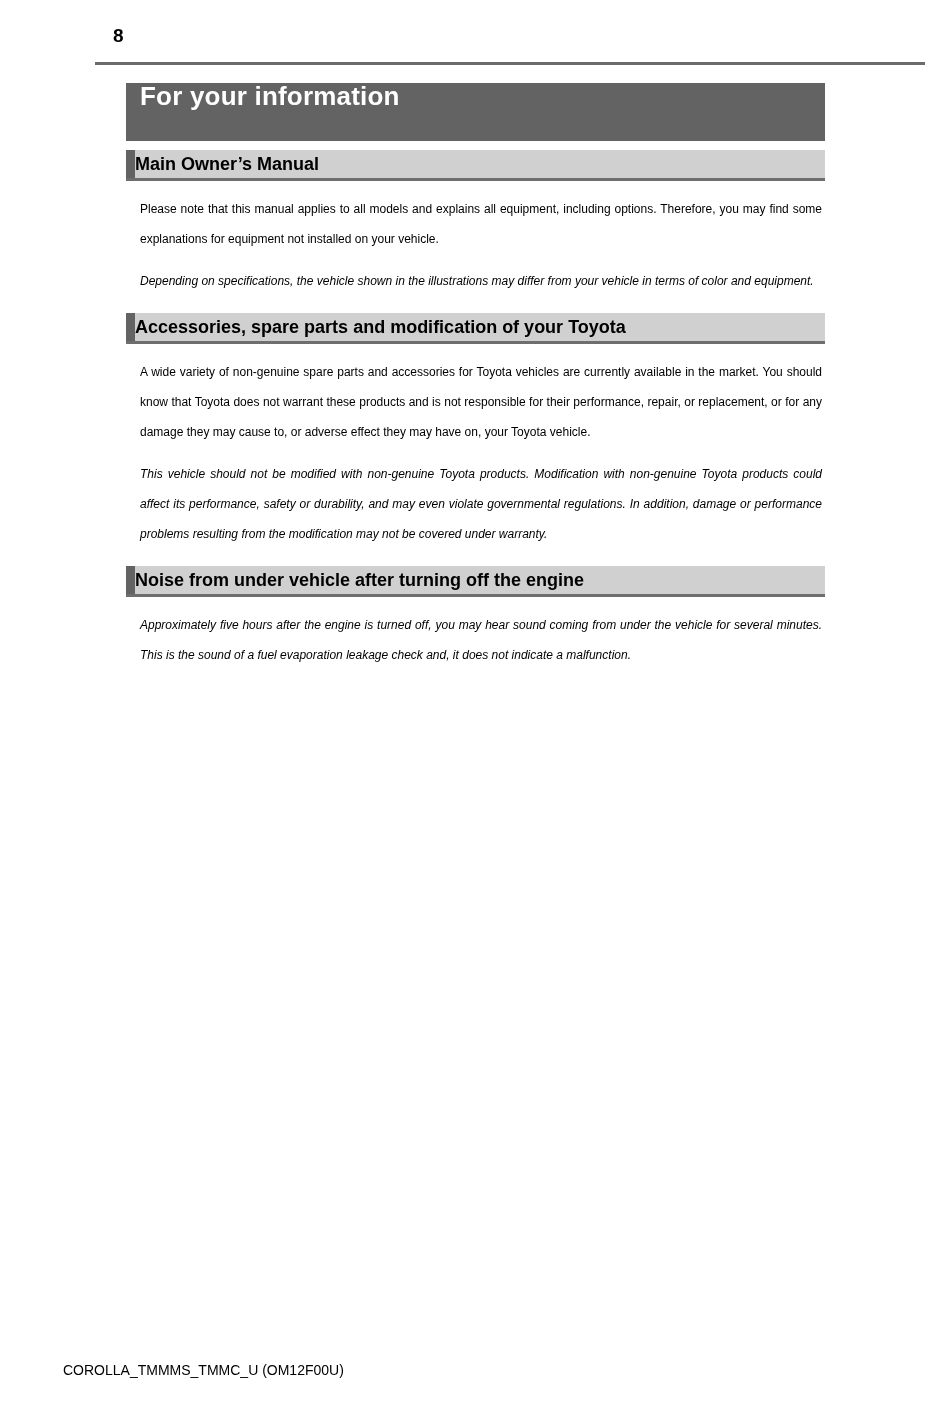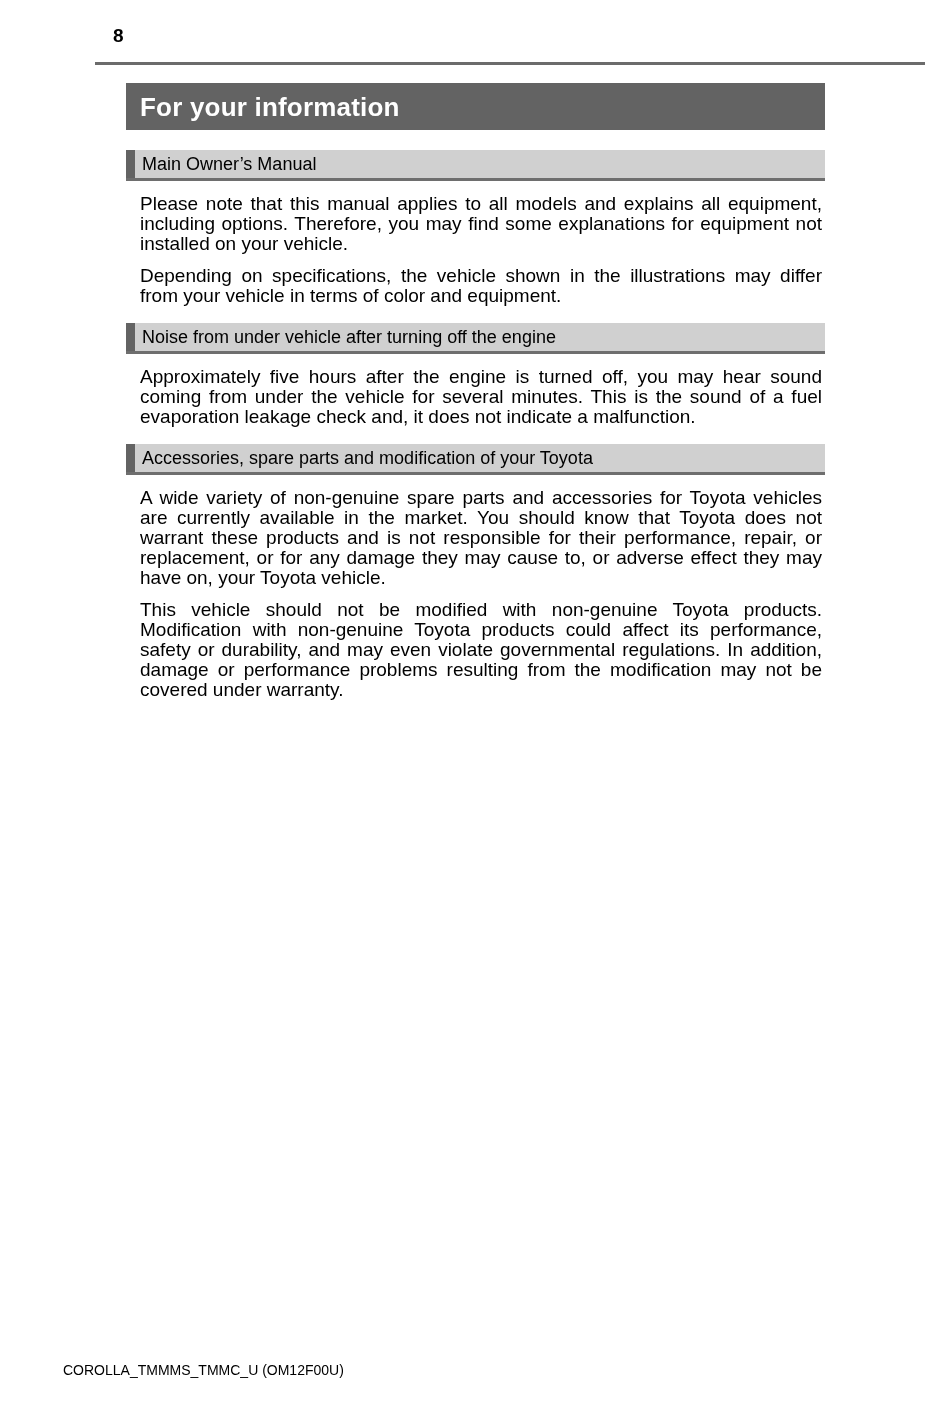--- a/index.html
+++ b/index.html
@@ -42,24 +42,24 @@
     height: 3px;
     background: #6b6b6b;
   }
 
   
   .title-bar {
     position: absolute;
     left: 126px;
     top: 83px;
     width: 699px;
-    height: 47px;
+    height: 58px;
     background: #636363;
     display: flex;
-    align-items: center;
+    align-items: flex-start;
   }
   .title-bar-text {
     color: #ffffff;
     font-size: 26px;
     font-weight: bold;
     letter-spacing: 0.2px;
     margin-left: 14px;
     line-height: 1;
   }
 
@@ -82,41 +82,40 @@
     margin-bottom: 13px;
   }
   .section-head .bar {
     width: 9px;
     height: 28px;
     background: #636363;
     flex: 0 0 auto;
   }
   .section-head .label {
     font-size: 18px;
-    font-weight: normal;
-    margin-left: 7px;
+    font-weight: bold;
     line-height: 1;
     white-space: nowrap;
   }
 
   .section-block { margin-bottom: 17px; }
   .section-block:last-child { margin-bottom: 0; }
 
   
   .para {
-    font-size: 19px;
-    line-height: 20px;
+    font-size: 12px;
+    line-height: 30px;
     text-align: justify;
     text-justify: inter-word;
     margin: 0 0 12px 0;
     padding-left: 14px;
     padding-right: 3px;
     hyphens: manual;
   }
-  .para:last-child { margin-bottom: 0; }
+  .para:last-child { margin-bottom: 0; font-style: italic; }
 
   
   .footer {
     position: absolute;
     left: 63px;
     top: 1363px;
     font-size: 14px;
     line-height: 1;
     letter-spacing: 0px;
   }
@@ -141,31 +140,31 @@
         <span class="bar"></span>
         <span class="label">Main Owner’s Manual</span>
       </div>
       <p class="para">Please note that this manual applies to all models and explains all equipment, including options. Therefore, you may find some explanations for equipment not installed on your vehicle.</p>
       <p class="para">Depending on specifications, the vehicle shown in the illustrations may differ from your vehicle in terms of color and equipment.</p>
     </div>
 
     <div class="section-block">
       <div class="section-head">
         <span class="bar"></span>
-        <span class="label">Noise from under vehicle after turning off the engine</span>
+        <span class="label">Accessories, spare parts and modification of your Toyota</span>
       </div>
-      <p class="para">Approximately five hours after the engine is turned off, you may hear sound coming from under the vehicle for several minutes. This is the sound of a fuel evaporation leakage check and, it does not indicate a malfunction.</p>
+      <p class="para">A wide variety of non-genuine spare parts and accessories for Toyota vehicles are currently available in the market. You should know that Toyota does not warrant these products and is not responsible for their performance, repair, or replacement, or for any damage they may cause to, or adverse effect they may have on, your Toyota vehicle.</p>
+      <p class="para">This vehicle should not be modified with non-genuine Toyota products. Modification with non-genuine Toyota products could affect its performance, safety or durability, and may even violate governmental regulations. In addition, damage or performance problems resulting from the modification may not be covered under warranty.</p>
     </div>
 
     <div class="section-block">
       <div class="section-head">
         <span class="bar"></span>
-        <span class="label">Accessories, spare parts and modification of your Toyota</span>
+        <span class="label">Noise from under vehicle after turning off the engine</span>
       </div>
-      <p class="para">A wide variety of non-genuine spare parts and accessories for Toyota vehicles are currently available in the market. You should know that Toyota does not warrant these products and is not responsible for their performance, repair, or replacement, or for any damage they may cause to, or adverse effect they may have on, your Toyota vehicle.</p>
-      <p class="para">This vehicle should not be modified with non-genuine Toyota products. Modification with non-genuine Toyota products could affect its performance, safety or durability, and may even violate governmental regulations. In addition, damage or performance problems resulting from the modification may not be covered under warranty.</p>
+      <p class="para">Approximately five hours after the engine is turned off, you may hear sound coming from under the vehicle for several minutes. This is the sound of a fuel evaporation leakage check and, it does not indicate a malfunction.</p>
     </div>
 
   </div>
 
   <div class="footer">COROLLA_TMMMS_TMMC_U (OM12F00U)</div>
 
 </div>
 
 </body></html>

